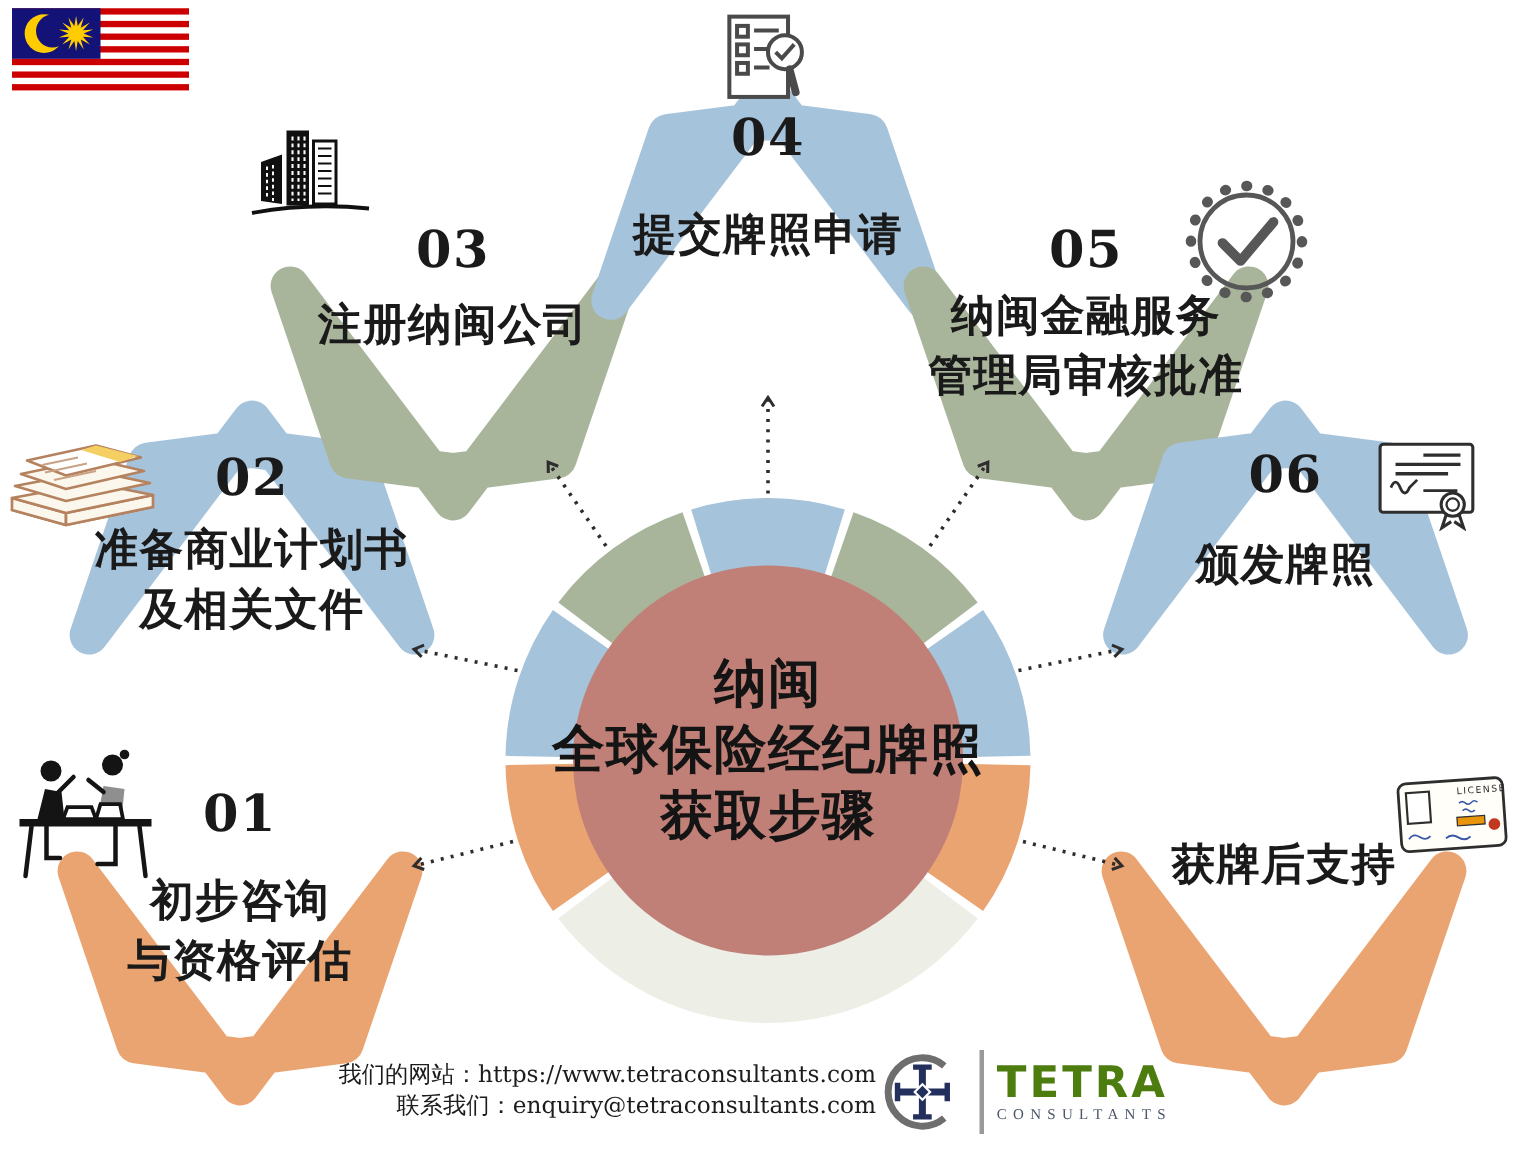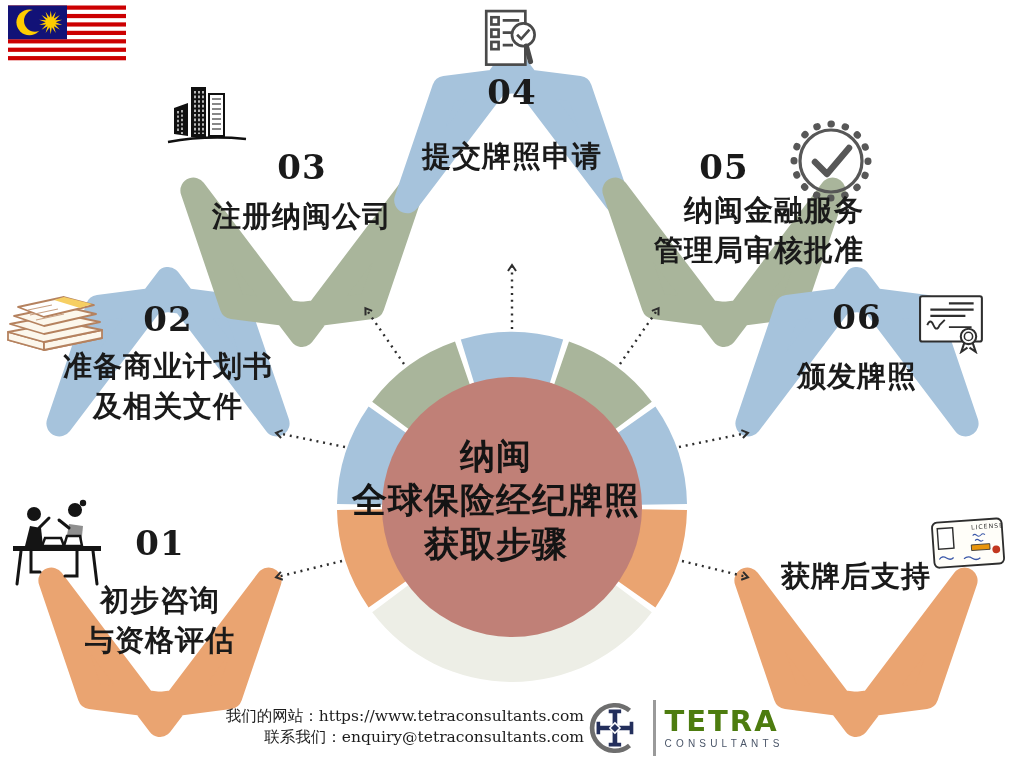--- a/index.html
+++ b/index.html
@@ -3,29 +3,29 @@
 <meta charset="utf-8">
 <style>
   html,body{margin:0;padding:0;background:#ffffff;}
   .canvas{position:relative;width:1024px;height:768px;background:#ffffff;overflow:hidden;
           font-family:"DejaVu Serif","Liberation Serif",serif;color:#1a1a1a;}
   #diagram{position:absolute;left:0;top:0;}
   .abs{position:absolute;}
   .step{position:absolute;width:280px;text-align:center;}
   .step .num{font-size:34px;font-weight:700;line-height:38px;letter-spacing:1px;}
   .step .lbl{font-size:29px;font-weight:700;line-height:40px;letter-spacing:1px;}
-  .center-title{position:absolute;left:296px;top:434px;width:400px;text-align:center;
+  .center-title{position:absolute;left:312px;top:434px;width:400px;text-align:center;
                 font-size:35px;font-weight:700;line-height:44px;letter-spacing:1px;color:#141414;}
   .footer{position:absolute;left:214px;top:706px;width:370px;text-align:right;
           font-size:15.5px;line-height:21px;color:#1c1c1c;}
   .logo{position:absolute;left:588px;top:699px;display:flex;align-items:center;}
   .logo-divider{width:2.5px;height:56px;background:#9a9a9a;margin:0 9px 0 7px;}
   .logo-name{font-family:"DejaVu Sans","Liberation Sans",sans-serif;font-size:29px;font-weight:800;
              letter-spacing:2px;color:#4d7c0f;line-height:30px;}
-  .logo-sub{font-family:Liberation Sans, sans-serif;font-size:10px;
+  .logo-sub{font-family:Liberation Serif, serif;font-size:10px;
             letter-spacing:4.2px;color:#4a5568;line-height:12px;margin-top:2px;}
 </style>
 </head>
 <body>
 
 <div class="canvas">
 
   <svg id="diagram" width="1024" height="768" viewBox="0 0 1024 768">
     <defs>
       <marker id="ah" markerUnits="userSpaceOnUse" markerWidth="12" markerHeight="12" refX="6" refY="5" orient="auto">
@@ -196,21 +196,21 @@
 
   <div class="step" style="left:372px;top:73px;">
     <div class="num">04</div>
     <div class="lbl" style="margin-top:25px;">
       <div>提交牌照申请</div>
     </div>
   </div>
 
   <div class="step" style="left:584px;top:148px;">
     <div class="num">05</div>
-    <div class="lbl" style="margin-top:4px;text-align:right;">
+    <div class="lbl" style="margin-top:4px;">
       <div>纳闽金融服务</div>
       <div>管理局审核批准</div>
     </div>
   </div>
 
   <div class="step" style="left:717px;top:298px;">
     <div class="num">06</div>
     <div class="lbl" style="margin-top:20px;">
       <div>颁发牌照</div>
     </div>

